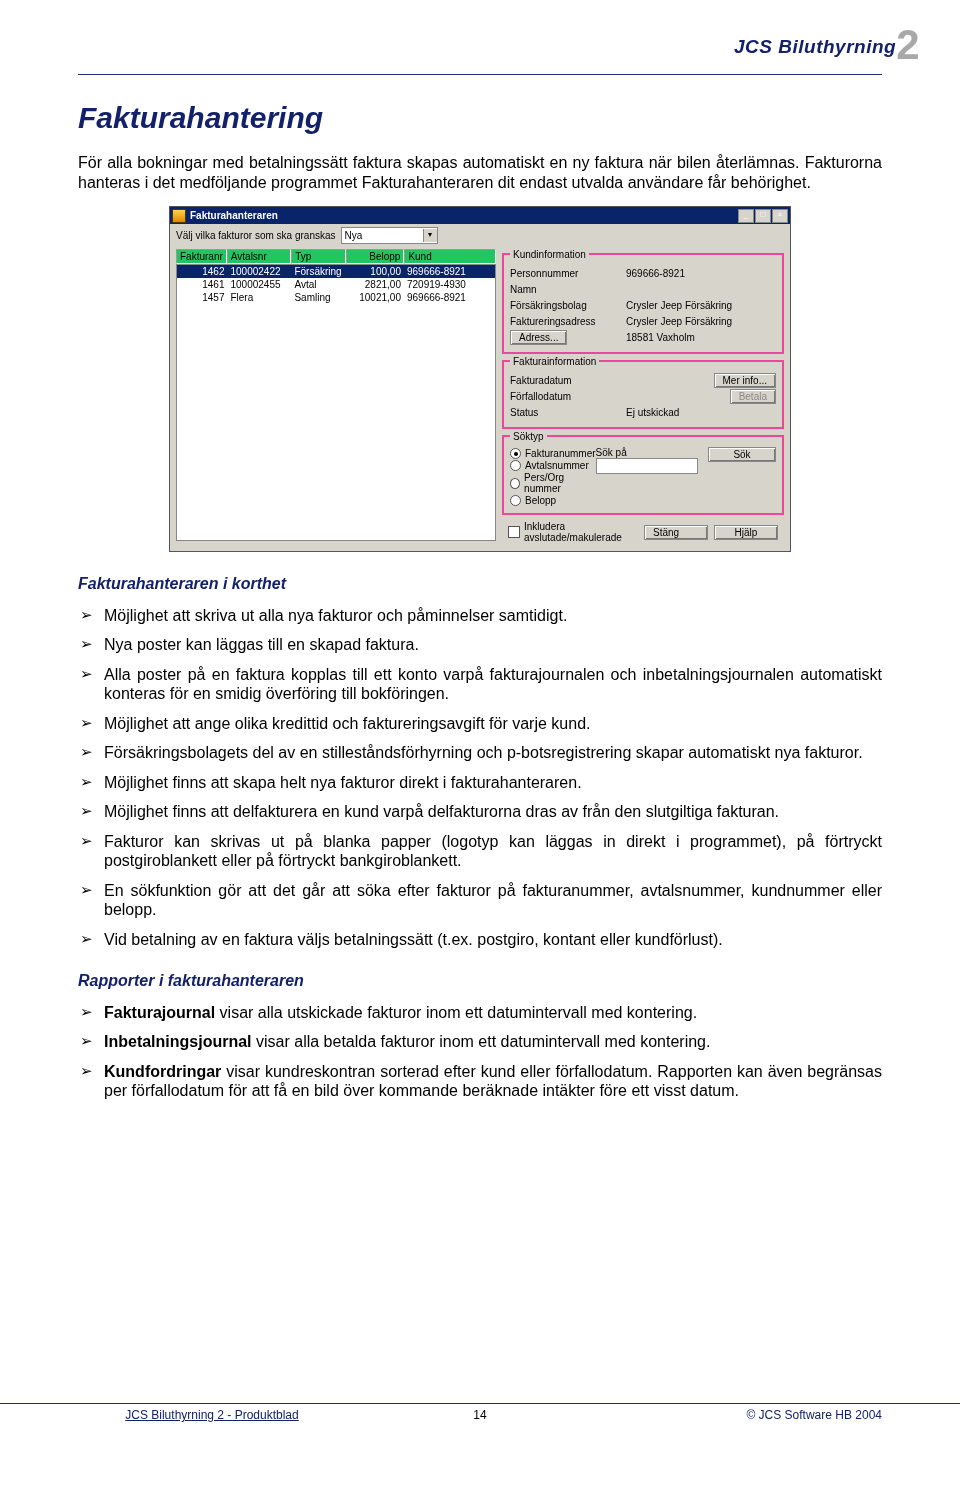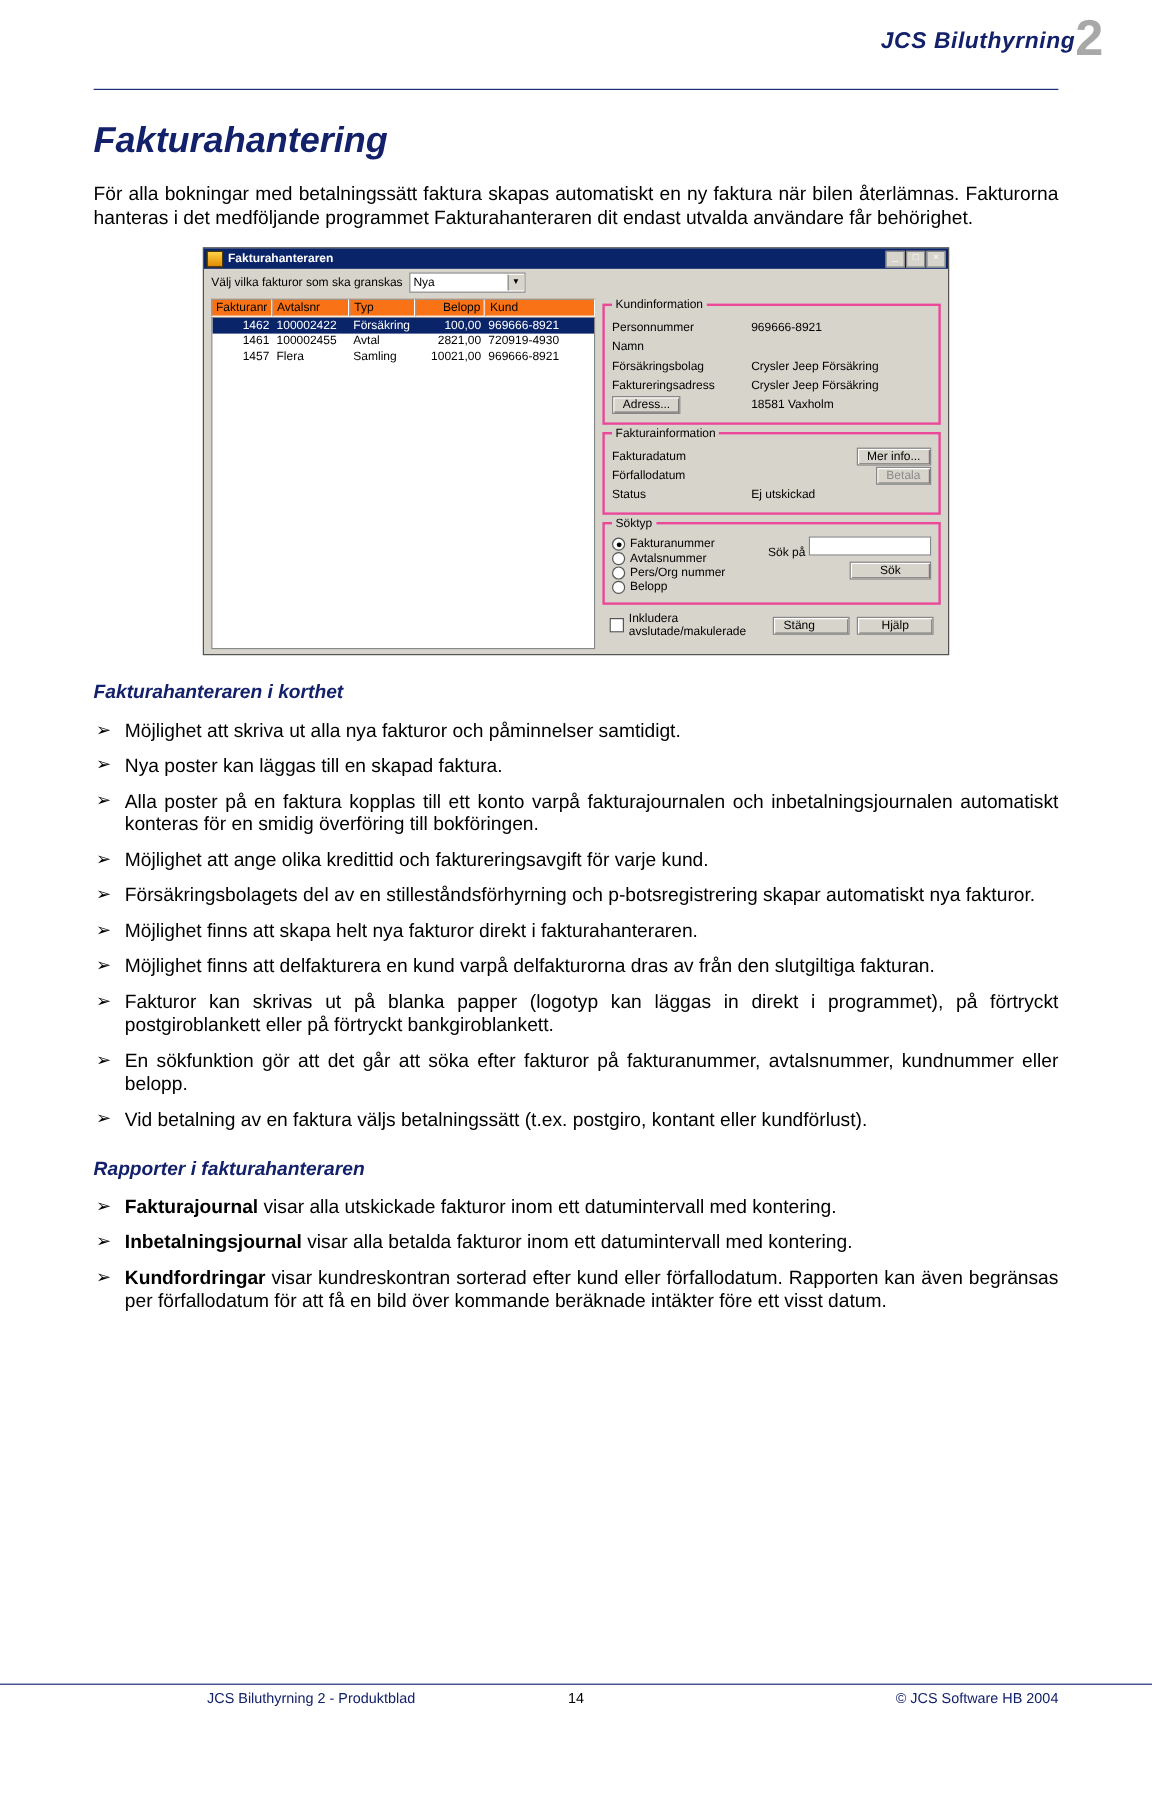--- a/index.html
+++ b/index.html
@@ -10,21 +10,21 @@
     width: 960px;
   }
   .page {
     padding: 30px 78px 20px 78px;
     position: relative;
     min-height: 1440px;
     box-sizing: border-box;
   }
   .logo-wrap {
     position: absolute;
-    top: 2px;
+    top: 15px;
     right: 40px;
     font-style: italic;
     font-weight: bold;
     color: #13216a;
     font-size: 19px;
     letter-spacing: 0.5px;
   }
   .logo-wrap .logo2 {
     color: #a8a8a8;
     font-size: 42px;
@@ -96,21 +96,21 @@
     border: 1px solid #888; background: #fff;
     height: 15px; width: 95px;
   }
   .combo .cv { flex: 1; padding: 0 3px; }
   .combo .cbtn { width: 13px; height: 13px; background: #d7d4cb; border-left: 1px solid #888; font-size: 8px; text-align: center; line-height: 12px; }
   .panes { display: flex; }
   .leftpane { flex: 1; padding: 2px 4px 4px 6px; }
   .rightpane { width: 290px; padding: 2px 6px 4px 2px; }
 
   .tbl { width: 320px; }
-  .tbl-head { display: flex; background: #f97316; }
+  .tbl-head { display: flex; background: #22c55e; }
   .tbl-head .th { border: 1px solid #999; border-right-color:#fff; border-bottom-color:#fff; padding: 1px 3px; box-sizing: border-box; }
   .c1{width:52px;} .c2{width:66px;} .c3{width:56px;} .c4{width:60px; text-align:right;} .c5{width:94px;}
   .tbl-body { background: #fff; border: 1px solid #888; height: 275px; overflow: hidden; }
   .tr { display: flex; }
   .tr .td { padding: 1px 3px; box-sizing: border-box; white-space: nowrap; overflow: hidden; }
   .tr.sel { background: #0a246a; color: #fff; }
 
   .grp { border: 2px solid #ec4899; position: relative; margin: 4px 0 6px 0; padding: 10px 6px 6px 6px; }
   .grp .gl { position: absolute; top: -6px; left: 6px; background: #d7d4cb; padding: 0 3px; }
   .kv { display: flex; align-items: center; margin: 1px 0; min-height: 15px; }
@@ -119,29 +119,29 @@
   .btn3d {
     display: inline-block; border: 1px solid #888; background: #d7d4cb;
     padding: 1px 8px; box-shadow: inset 1px 1px 0 #fff, inset -1px -1px 0 #777;
   }
   .btn-dis { color: #8b8b8b; }
   .radio { display: flex; align-items: center; gap: 4px; margin: 1px 0; }
   .rcirc { width: 9px; height: 9px; border: 1px solid #555; border-radius: 50%; background: #fff; display:inline-flex; align-items:center; justify-content:center;}
   .rcirc .dot { width:4px;height:4px;background:#000;border-radius:50%; }
   .chkbx { width:10px; height:10px; border:1px solid #555; background:#fff; display:inline-block; margin-right:4px; }
   .txtin { border:1px solid #888; background:#fff; height:14px; display:inline-block; }
-  .sok-col { display:flex; flex-direction:column; gap:2px; margin-left:auto; }
+  .sok-col { display:flex; flex-direction:row; gap:2px; margin-left:auto; }
   .footer {
     position: absolute;
     left: 0; right: 0; bottom: 18px;
     padding: 0 78px;
     border-top: 1px solid #1a2c7a;
   }
   .footer-row { display: flex; font-size: 12px; color: #13216a; margin-top: 4px; }
-  .footer-row .fl { flex:1; text-align:right; }
+  .footer-row .fl { flex:1; text-align:center;text-decoration:underline; }
   .footer-row .fc { flex:1; text-align:center; color:#000; }
   .footer-row .fr { flex:1; text-align:right; }
 </style>
 </head>
 <body>
 
 <div class="page">
   <div class="logo-wrap">
     <span>JCS Biluthyrning</span><span class="logo2">2</span>
   </div>

